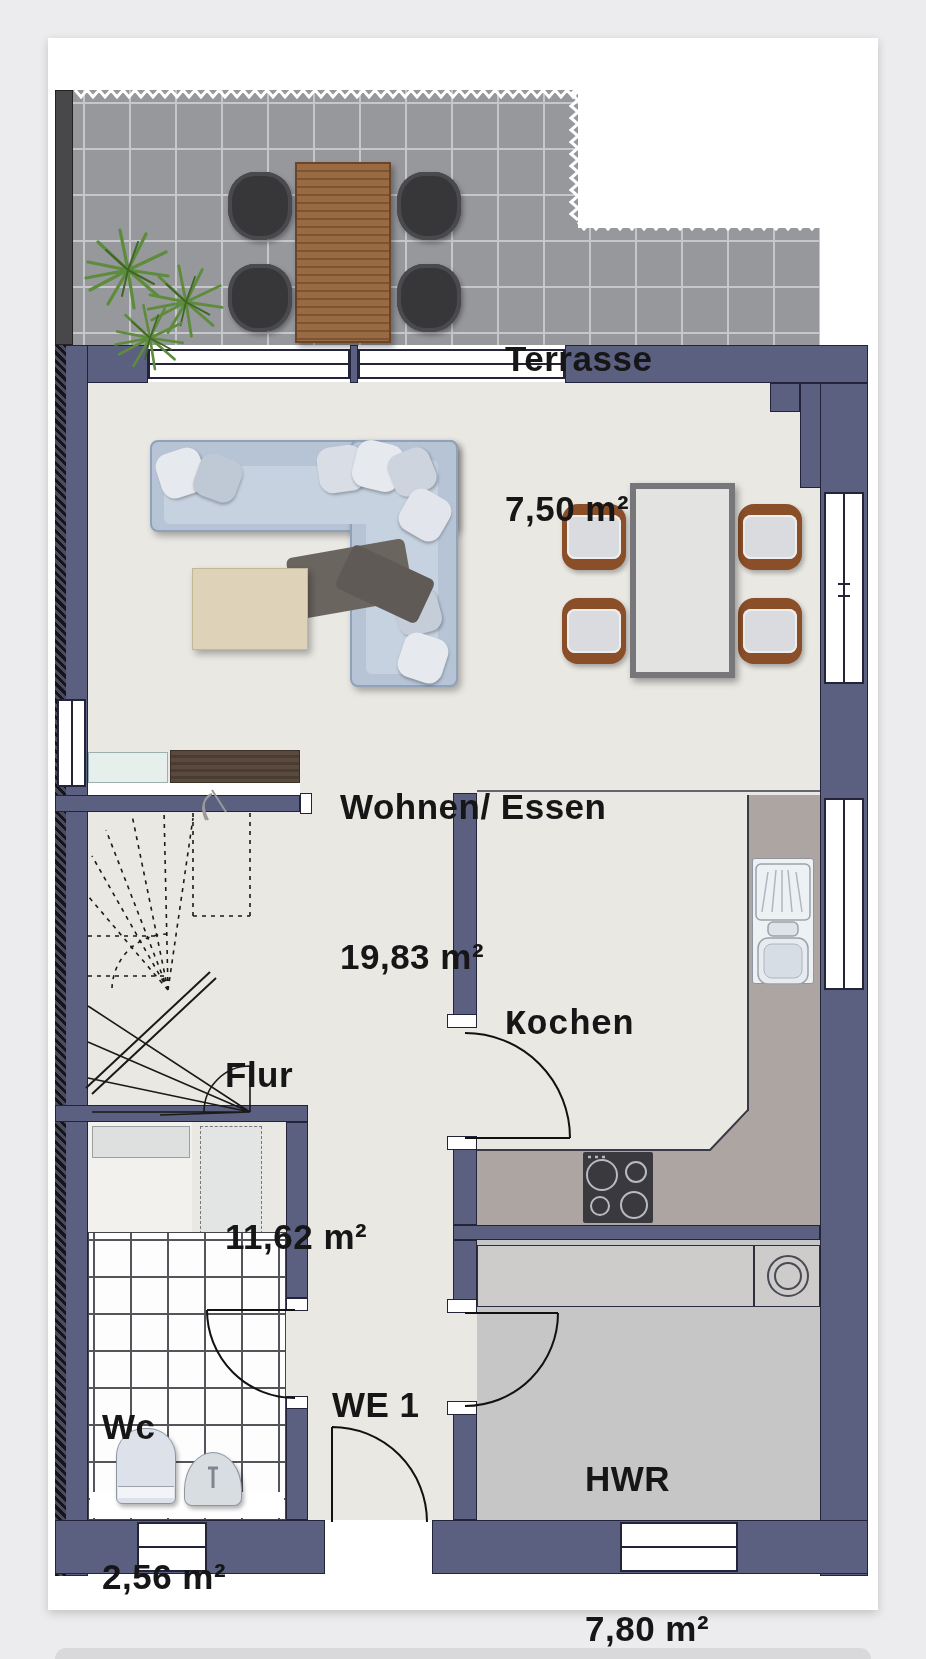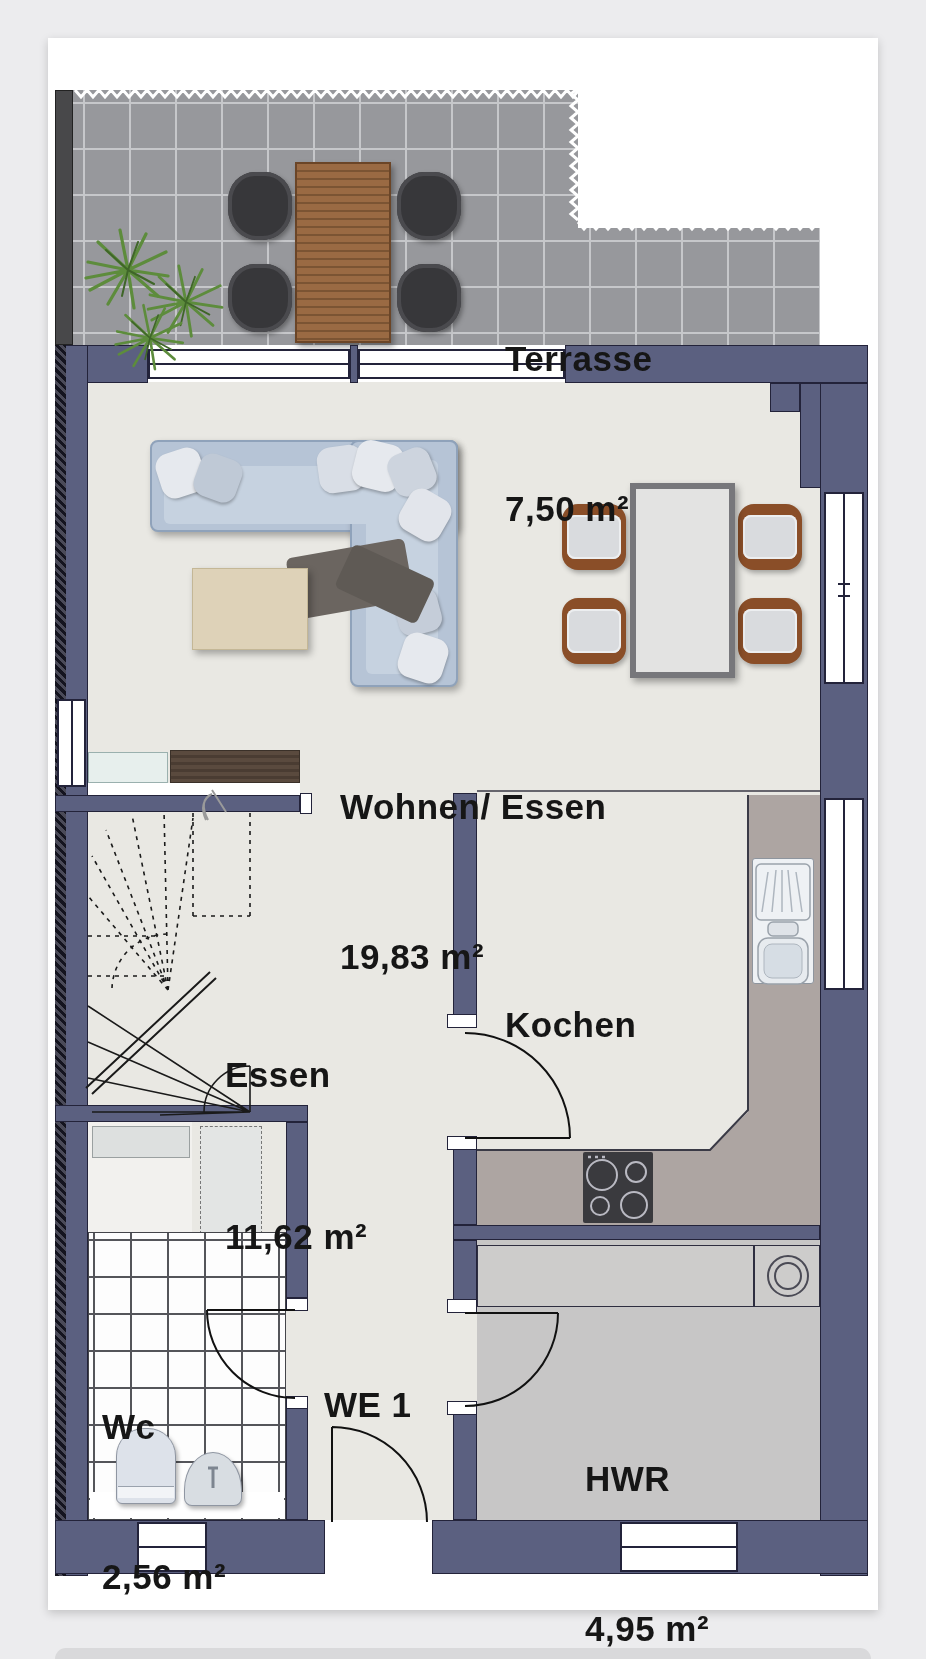--- a/index.html
+++ b/index.html
@@ -234,35 +234,35 @@
   <div class="rlabel" style="left:505px;top:234px;">
     <div>Terrasse</div>
     <div>7,50 m²</div>
   </div>
 
   <div class="rlabel" style="left:340px;top:682px;">
     <div>Wohnen/ Essen</div>
     <div>19,83 m²</div>
   </div>
 
-  <div class="rlabel" style="left:505px;top:900px;">
+  <div class="rlabel" style="left:505px;top:900px;font-family:Liberation Mono, monospace;">
     <div>Kochen</div>
   </div>
 
   <div class="rlabel" style="left:225px;top:940px;line-height:54px;">
-    <div>Essen</div>
+    <div>Flur</div>
     <div>11,62 m²</div>
   </div>
 
   <div class="rlabel" style="left:102px;top:1302px;">
     <div>Wc</div>
     <div>2,56 m²</div>
   </div>
 
   <div class="rlabel" style="left:585px;top:1354px;">
     <div>HWR</div>
-    <div>4,95 m²</div>
-  </div>
-
-  <div class="rlabel" style="left:324px;top:1380px;">WE 1</div>
+    <div>7,80 m²</div>
+  </div>
+
+  <div class="rlabel" style="left:332px;top:1380px;">WE 1</div>
 
 
 </div>
 
 </body></html>

